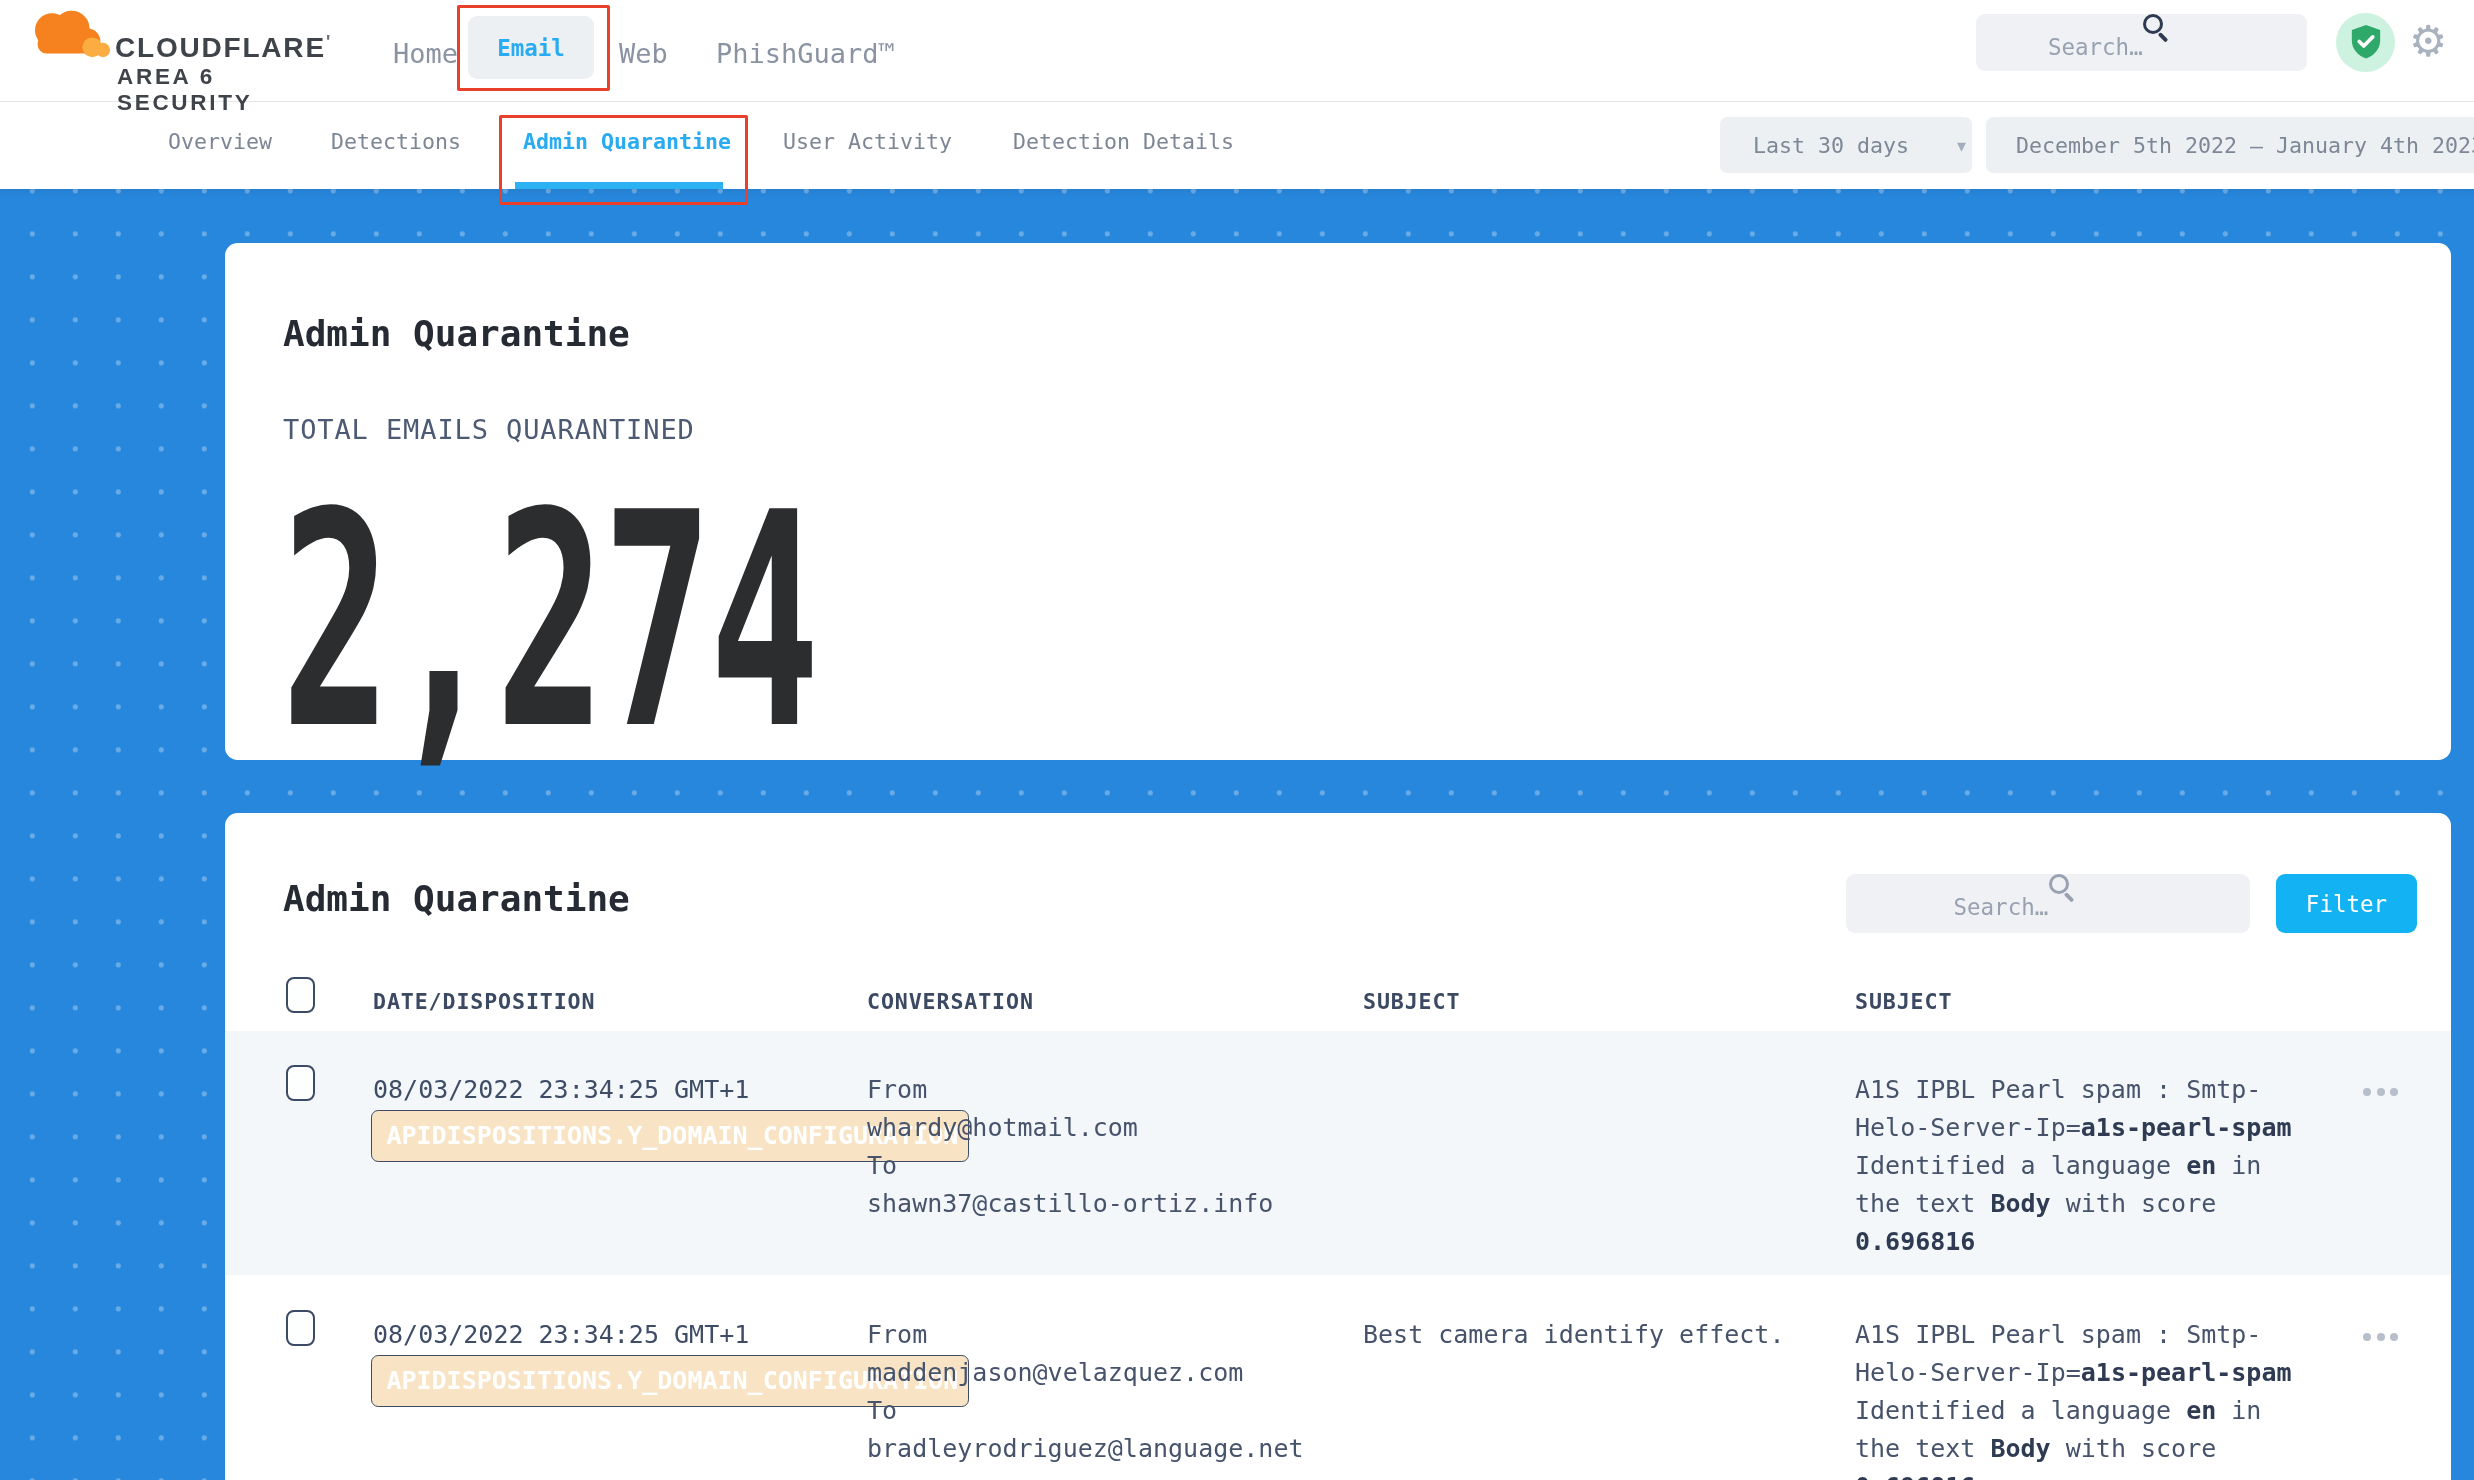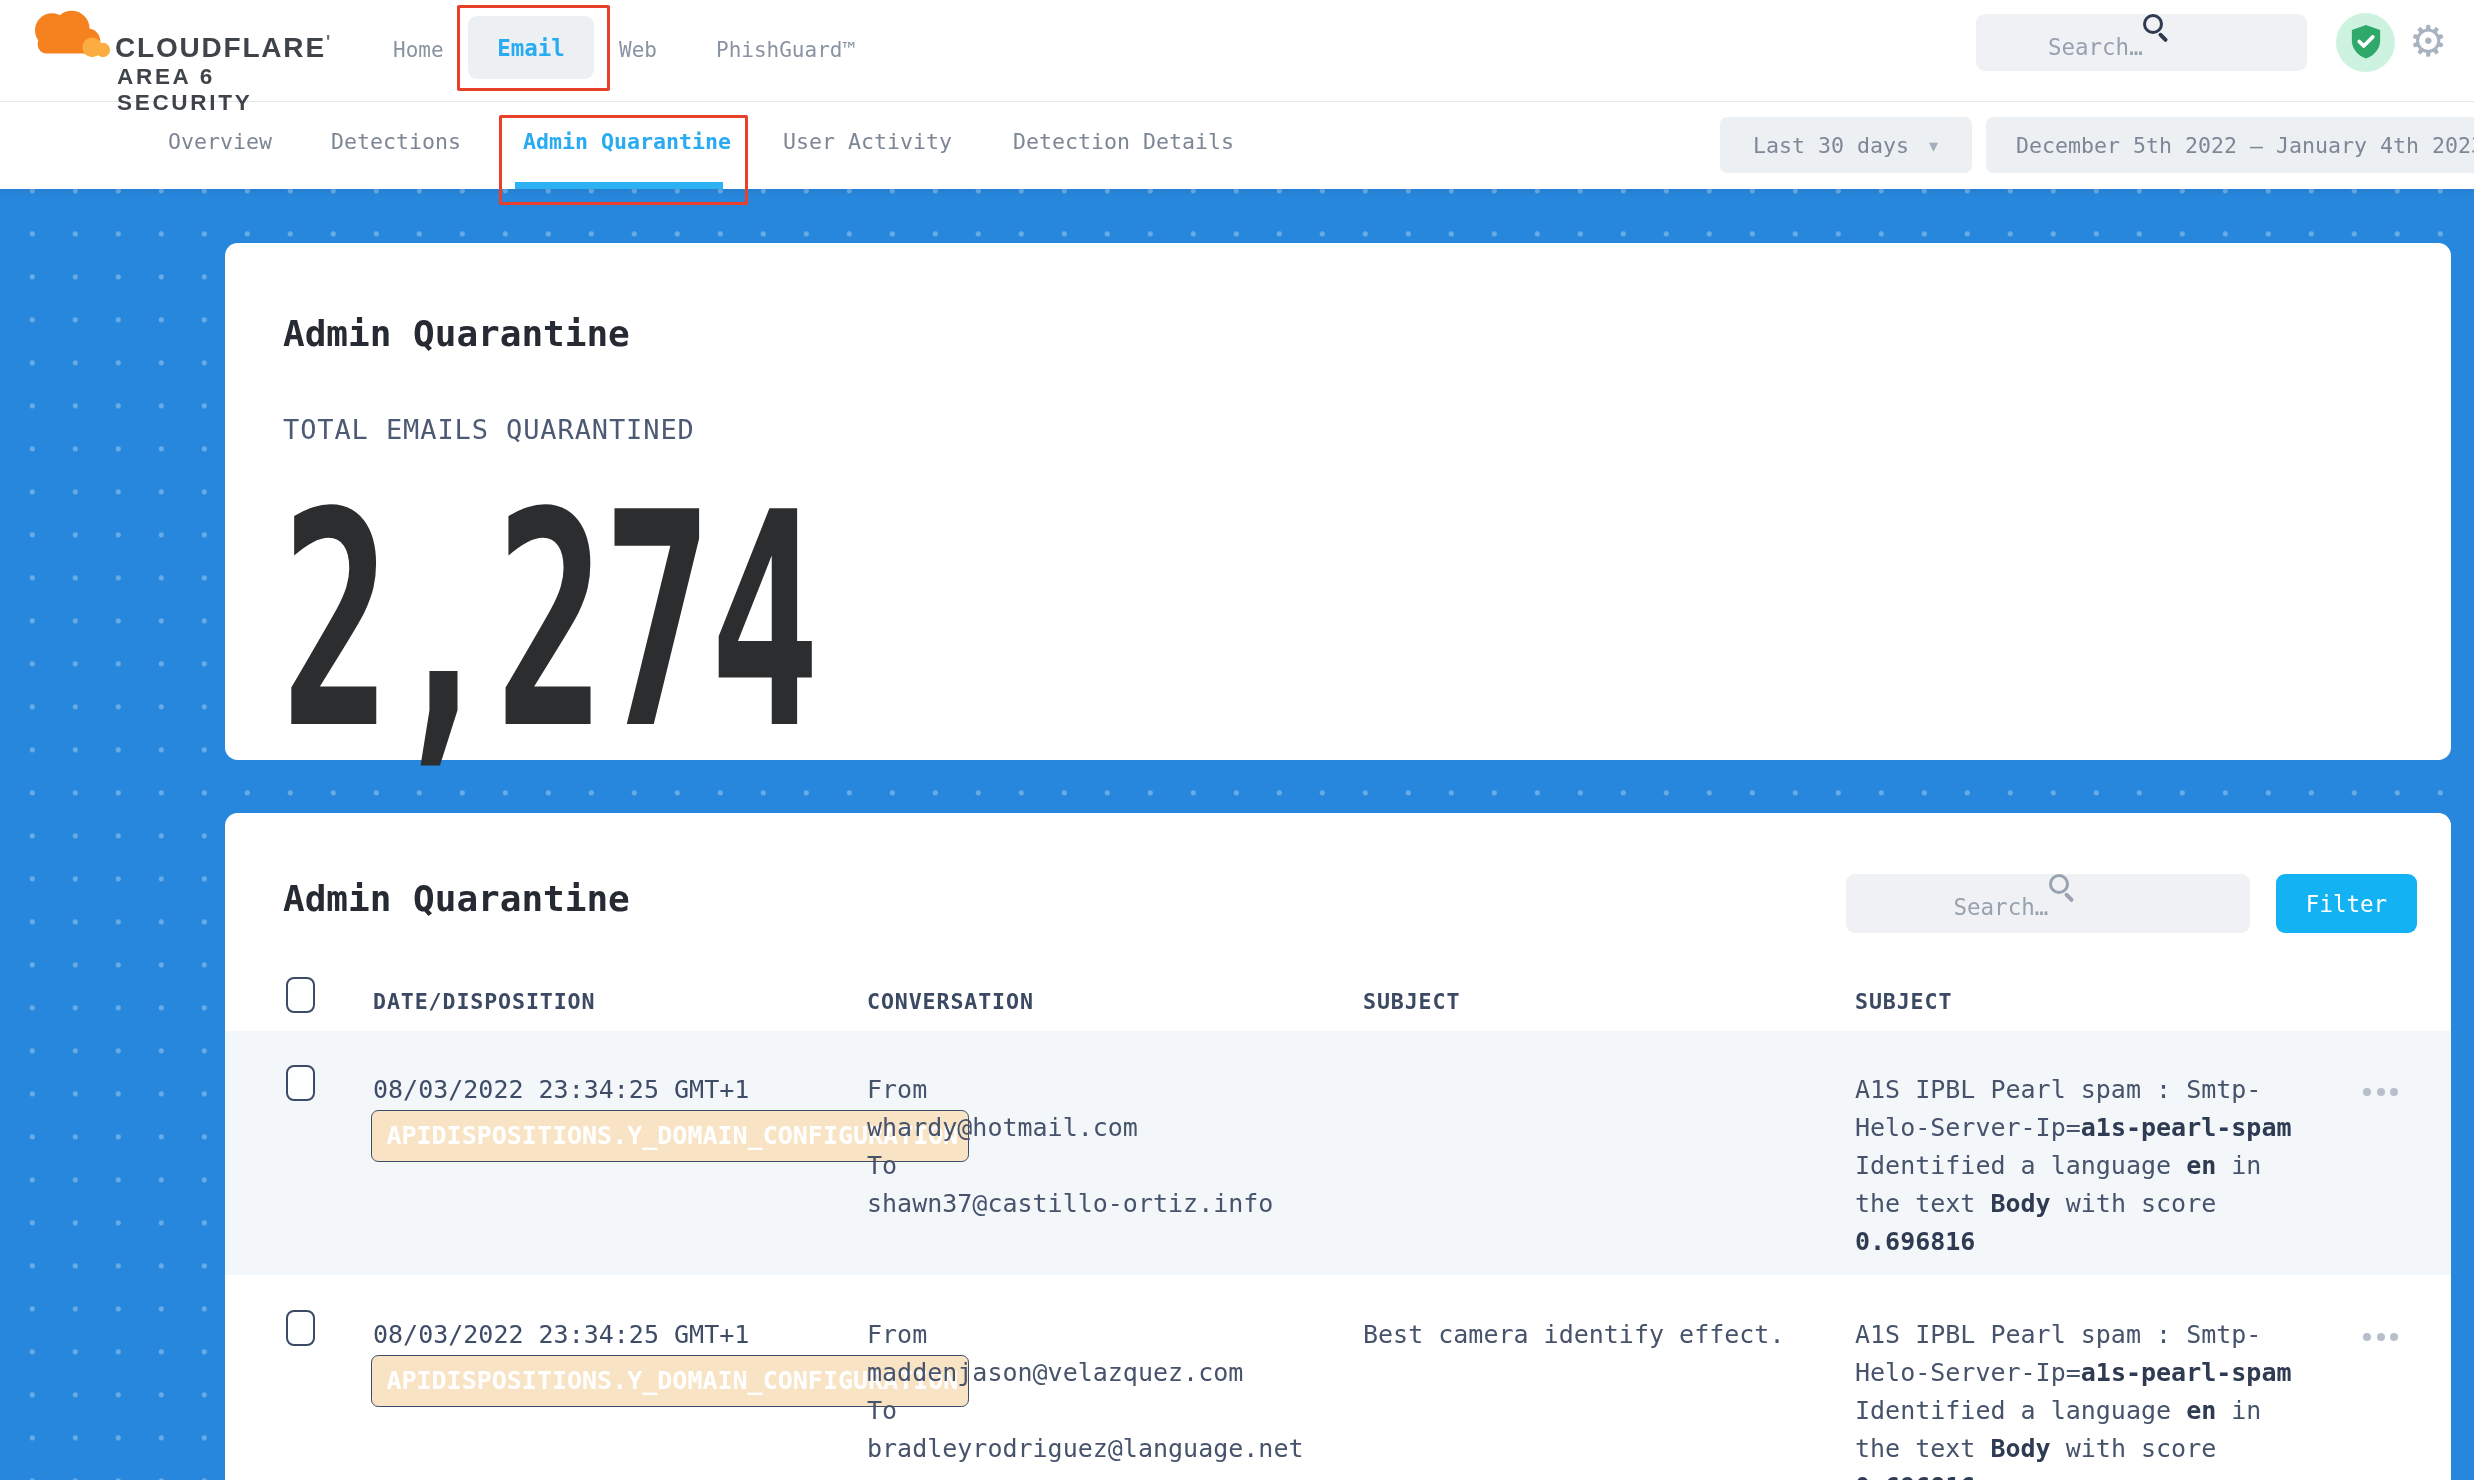--- a/index.html
+++ b/index.html
@@ -9,21 +9,21 @@
 
   
   .topbar { position:absolute; left:0; top:0; width:2475px; height:102px; background:#fff;
             border-bottom:1.8px solid #e3e7ea; z-index:20; }
   .logo { position:absolute; left:18px; top:4.5px; width:305px; height:90px; cursor:pointer; }
   .brand-name { position:absolute; left:97px; top:27px; font-family:"Liberation Sans",sans-serif;
                 font-size:28px; font-weight:800; letter-spacing:1.8px; color:#3f444a; }
   .brand-name::after { content:"'"; font-size:18px; vertical-align:top; color:#6b7177; }
   .brand-tag { position:absolute; left:99px; top:59px; font-family:"Liberation Sans",sans-serif;
                font-size:22.5px; font-weight:700; letter-spacing:2.7px; color:#3f444a; }
-  .tn { position:absolute; top:38px; font-size:21px; color:#8a93a2; cursor:pointer; white-space:nowrap; }
+  .tn { position:absolute; top:38px; font-size:27px; color:#8a93a2; cursor:pointer; white-space:nowrap; }
   .email-pill { position:absolute; left:468px; top:16px; width:126px; height:63px; background:#edf0f3;
                 border-radius:9px; display:flex; align-items:center; justify-content:center;
                 font-size:22.5px; font-weight:700; color:#29abf2; cursor:pointer; }
   .redbox { position:absolute; border:3.6px solid #e8402a; border-radius:1.8px; z-index:30; pointer-events:none; }
   .rb1 { left:457px; top:5.4px; width:153px; height:86px; }
   .search-pill { position:absolute; background:#eff1f4; border-radius:9px; display:flex; align-items:center;flex-direction:column; }
   .ts { left:1976px; top:13.5px; width:331px; height:57px; padding-left:23.4px; }
   .mag { width:20px; height:20px; border:3.6px solid #2e3a50; border-radius:50%; position:relative; flex:0 0 auto; }
   .mag::after { content:""; position:absolute; width:3.6px; height:10.8px; background:#2e3a50;
                 left:15.3px; top:15.3px; transform:rotate(-45deg); border-radius:1.8px; }
@@ -38,21 +38,21 @@
 
   
   .band2 { position:absolute; left:0; top:102px; width:2475px; height:87px; background:#fff;
            box-shadow:0 2.7px 6.3px rgba(29,39,54,.10); z-index:10; }
   .sn { position:absolute; top:27px; font-size:21.6px; color:#7d8694; cursor:pointer; white-space:nowrap; }
   .sn.active { color:#29abf2; font-weight:700; }
   .tab-underline { position:absolute; left:515px; top:80px; width:208px; height:7.2px; background:#2cb1f3; }
   .rb2 { left:499px; top:12.6px; width:249px; height:90px; }
   .pill { position:absolute; top:15.3px; height:56px; background:#edf0f3; border-radius:7.2px;
           display:flex; align-items:center; font-size:21.6px; color:#7d8796; cursor:pointer; white-space:nowrap; }
-  .pill-range { left:1720px; width:252px; padding-left:33px; }
+  .pill-range { left:1720px; width:252px; padding-left:33px;gap:28px; }
   .caret { margin-left:20px; font-size:18px; color:#a3adbb; font-family:"DejaVu Sans",sans-serif; }
   .pill-date { left:1986px; width:557px; padding-left:30px; }
 
   
   .page { position:absolute; left:0; top:189px; width:2475px; height:1292px; background:#2787dc;
           background-image:radial-gradient(circle, rgba(255,255,255,.30) 2.3px, rgba(255,255,255,0) 2.9px);
           background-size:43px 43px; background-position:10.8px 23.4px; z-index:1; }
   .card { position:absolute; left:225px; width:2226px; background:#fff; border-radius:12.6px; }
   .card1 { top:54px; height:517px; }
   .card2 { top:624px; height:907px; }

